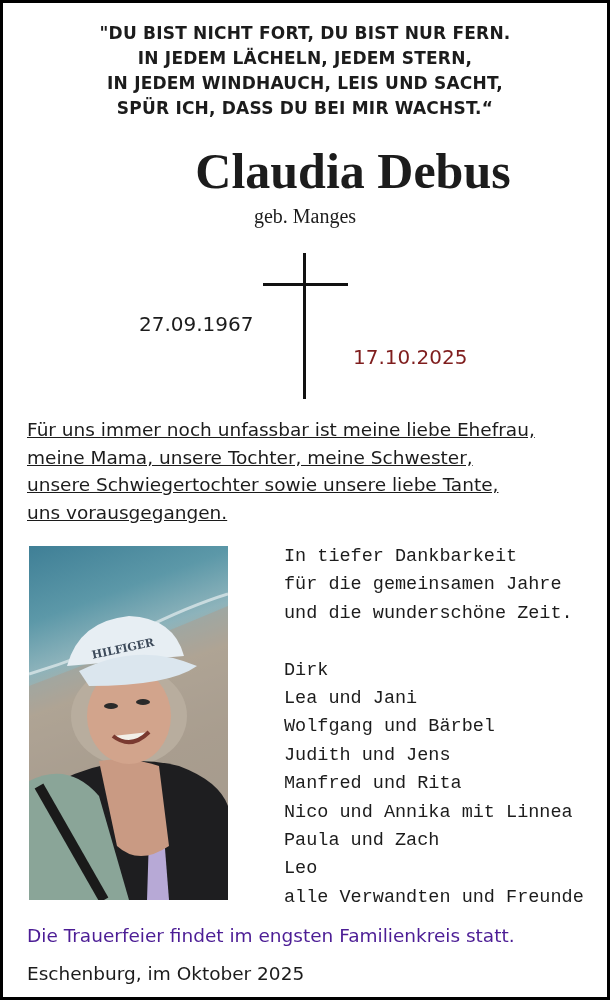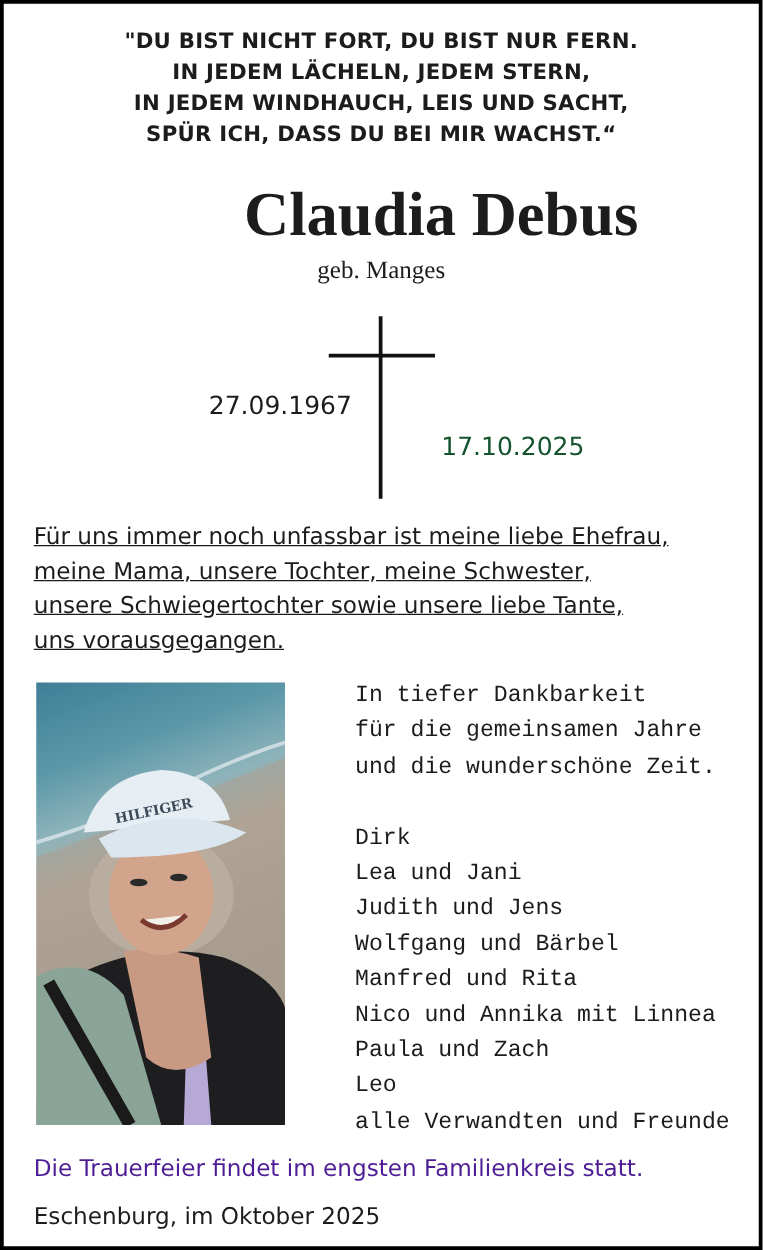--- a/index.html
+++ b/index.html
@@ -4,22 +4,22 @@
 <style>
   html,body{margin:0;padding:0;}
   body{width:610px;height:1000px;background:#000;position:relative;overflow:hidden;}
   .page{position:absolute;left:3px;top:3px;width:604px;height:994px;background:#fff;color:#1a1a1a;}
   .quote{position:absolute;left:0;top:18px;width:604px;text-align:center;font-family:"DejaVu Sans",sans-serif;font-weight:bold;font-size:17px;line-height:25px;color:#1c1c1c;letter-spacing:0.2px;}
   .quote div{white-space:nowrap;}
   .name{position:absolute;left:0;top:138px;width:604px;text-align:center;font-family:"Liberation Serif",serif;font-weight:bold;font-size:50px;line-height:60px;color:#1c1c1c;padding-left:48px;}
   .maiden{position:absolute;left:0;top:200px;width:604px;text-align:center;font-family:"Liberation Serif",serif;font-size:20px;line-height:26px;color:#1c1c1c;}
   .cross-v{position:absolute;left:300px;top:250px;width:3px;height:146px;background:#111;}
   .cross-h{position:absolute;left:260px;top:280px;width:85px;height:3px;background:#111;}
-  .birth{position:absolute;left:136px;top:307px;font-family:"DejaVu Sans",sans-serif;font-size:20px;line-height:28px;color:#1c1c1c;margin-left:28px;}
-  .death{position:absolute;left:350px;top:340px;font-family:"DejaVu Sans",sans-serif;font-size:20px;line-height:28px;color:#14532d;}
+  .birth{position:absolute;left:136px;top:307px;font-family:"DejaVu Sans",sans-serif;font-size:20px;line-height:28px;color:#1c1c1c;}
+  .death{position:absolute;left:350px;top:340px;font-family:"DejaVu Sans",sans-serif;font-size:20px;line-height:28px;color:#7f1d1d;}
   .intro{position:absolute;left:24px;top:413px;font-family:"DejaVu Sans",sans-serif;font-size:18.5px;line-height:27.5px;color:#1c1c1c;text-decoration:underline;}
   .intro div{white-space:nowrap;}
   .photo{position:absolute;left:26px;top:543px;width:199px;height:354px;overflow:hidden;
     background:linear-gradient(160deg,#3f7f96 0%,#5c98a8 18%,#8db3bb 30%,#b5aa98 40%,#a89c8c 60%,#9d9285 100%);}
   .photo svg{display:block;}
   .thanks{position:absolute;left:281px;top:540px;font-family:"DejaVu Sans",sans-serif;font-size:18.5px;line-height:28.4px;color:#1c1c1c;}
   .thanks div{white-space:nowrap;font-family:Liberation Mono, monospace;}
   .blank{height:28.4px;}
   .closing{position:absolute;left:24px;top:919px;font-family:"DejaVu Sans",sans-serif;font-size:18.5px;line-height:27px;color:#4c1d95;white-space:nowrap;}
   .place{position:absolute;left:24px;top:957px;font-family:"DejaVu Sans",sans-serif;font-size:18.5px;line-height:27px;color:#1c1c1c;white-space:nowrap;}
@@ -85,22 +85,22 @@
     </svg>
   </div>
 
   <div class="thanks">
     <div>In tiefer Dankbarkeit</div>
     <div>für die gemeinsamen Jahre</div>
     <div>und die wunderschöne Zeit.</div>
     <div class="blank"></div>
     <div>Dirk</div>
     <div>Lea und Jani</div>
+    <div>Wolfgang und Bärbel</div>
     <div>Judith und Jens</div>
-    <div>Wolfgang und Bärbel</div>
     <div>Manfred und Rita</div>
     <div>Nico und Annika mit Linnea</div>
     <div>Paula und Zach</div>
     <div>Leo</div>
     <div>alle Verwandten und Freunde</div>
   </div>
 
   <div class="closing">Die Trauerfeier findet im engsten Familienkreis statt.</div>
   <div class="place">Eschenburg, im Oktober 2025</div>
 

